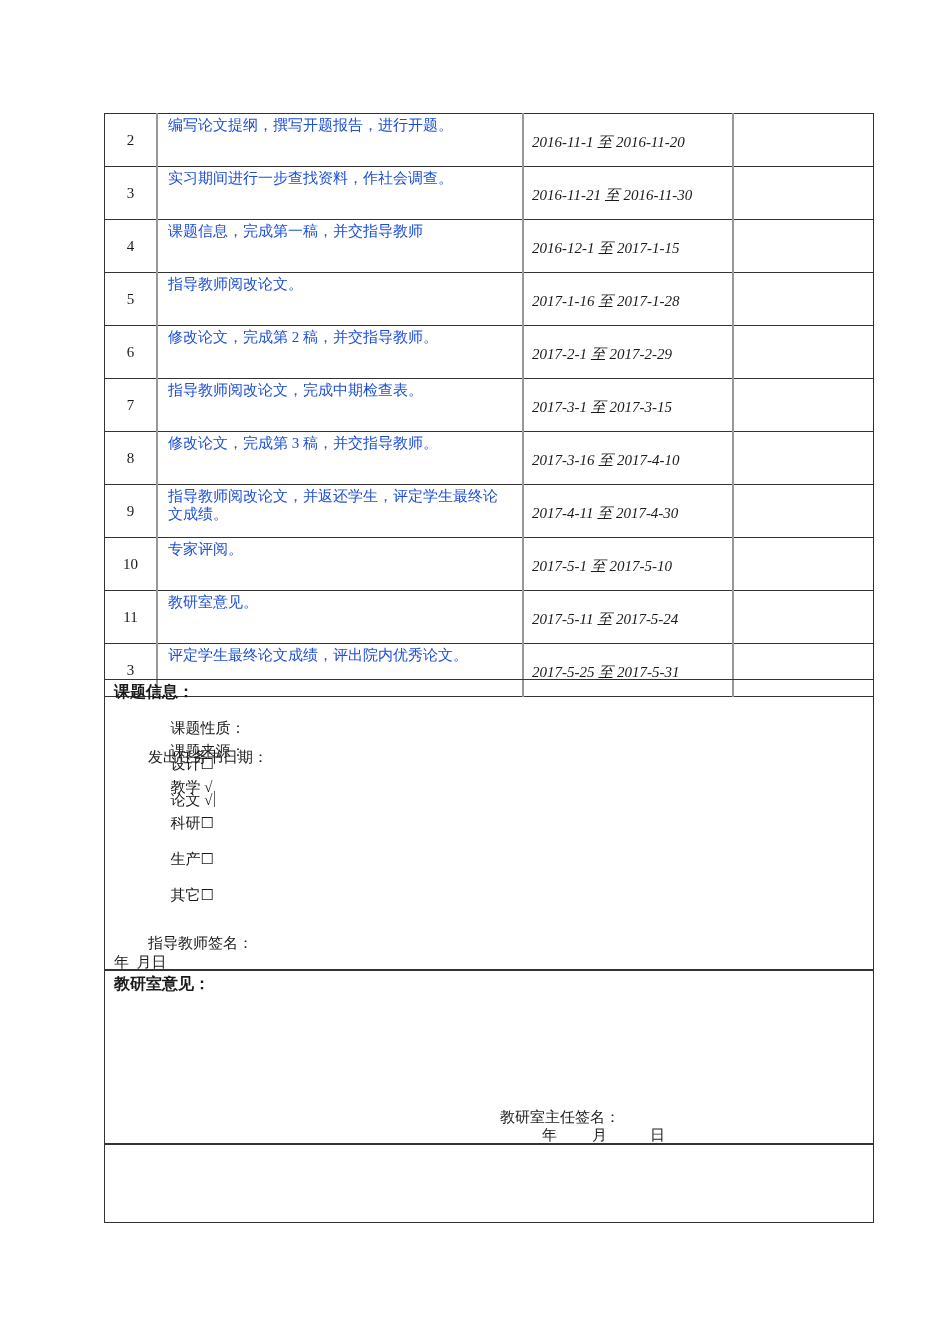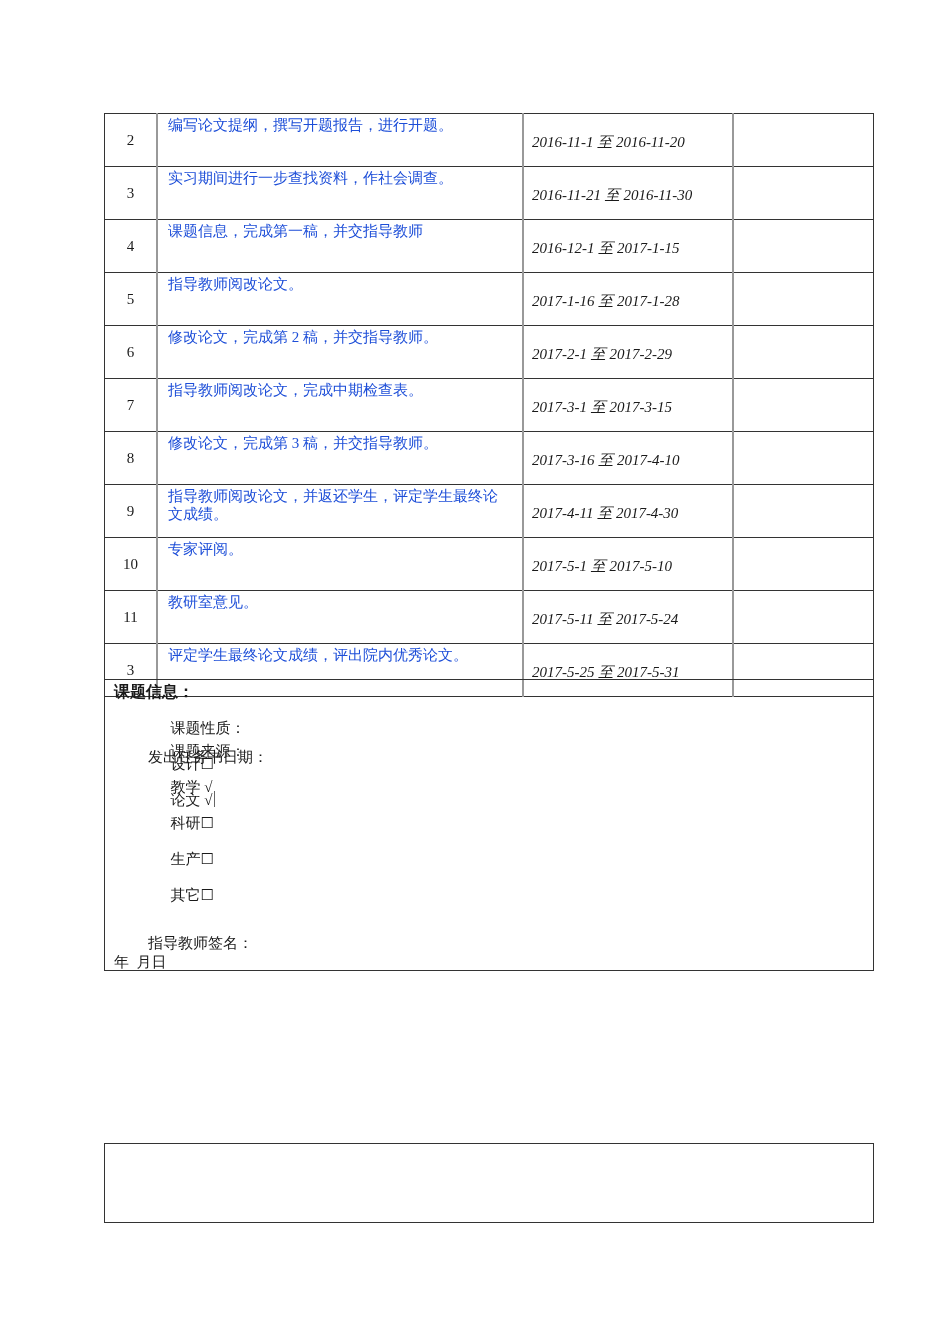--- a/index.html
+++ b/index.html
@@ -129,15 +129,22 @@
       <span style="display:inline-block; width:24px;"></span>
       <span><span>其它</span><span>☐</span></span>
     </div>
 
     <div class="line" style="left:43px; top:68px;">发出任务书日期：</div>
 
     <div class="line" style="left:43px; top:254px;">指导教师签名：</div>
     <div class="line" style="left:9px; top:273px;">年  月日</div>
   </div>
 
+  <div class="box box2">
+    <div class="bold-heading" style="left:9px; top:4px;">教研室意见：</div>
+    <div class="line" style="left:395px; top:138px;">教研室主任签名：</div>
+    <div class="line" style="left:437px; top:156px;">年</div>
+    <div class="line" style="left:487px; top:156px;">月</div>
+    <div class="line" style="left:545px; top:156px;">日</div>
+  </div>
 
   <div class="box box3"></div>
 </div>
 
 </body></html>

